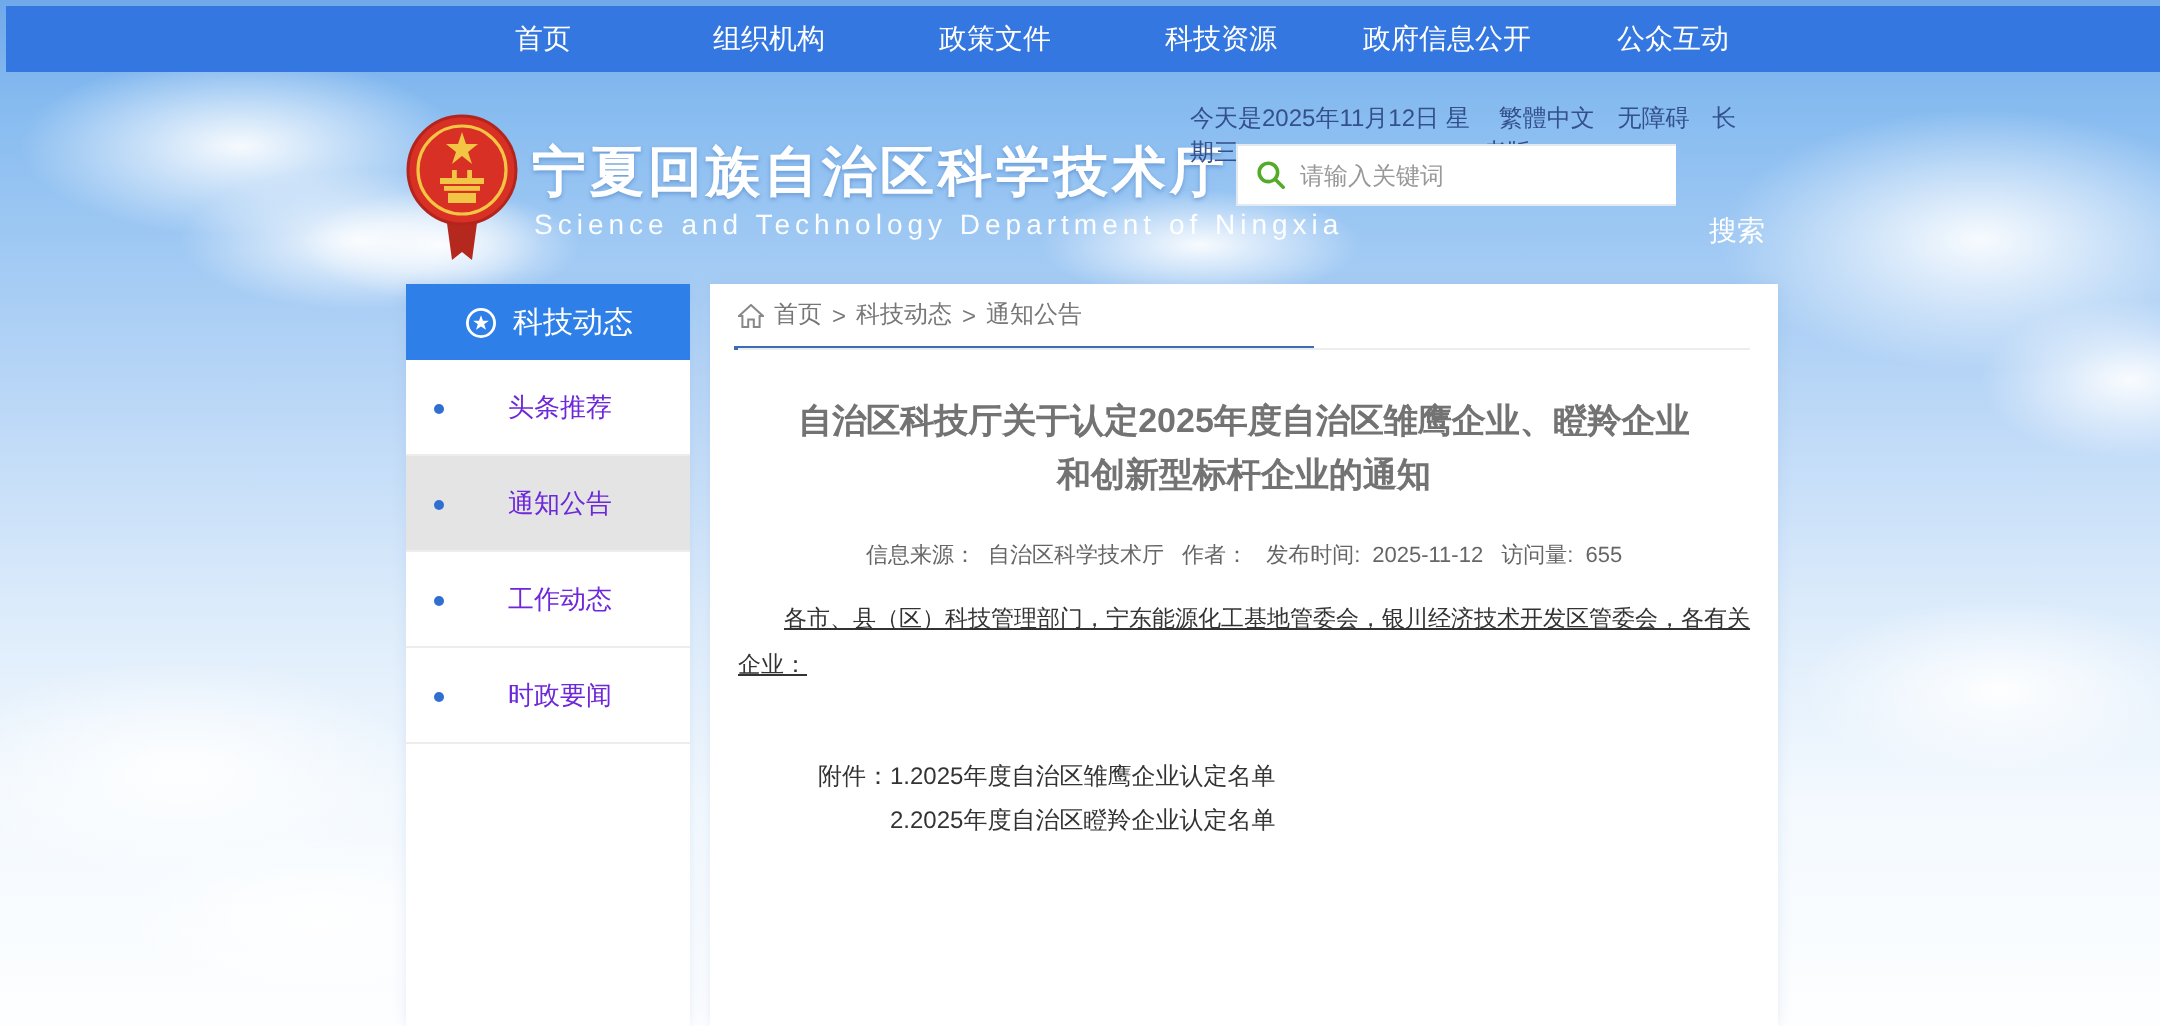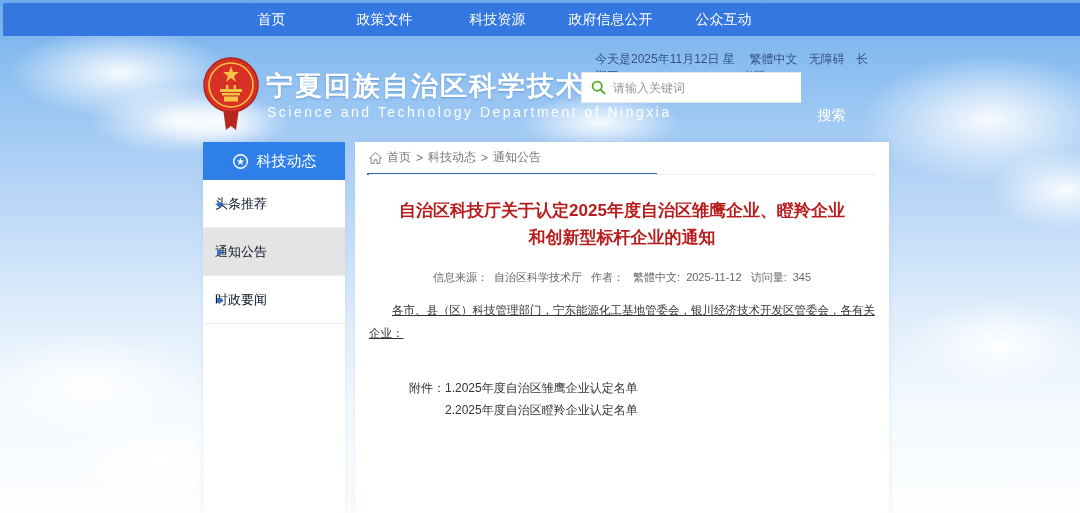--- a/index.html
+++ b/index.html
@@ -16,42 +16,42 @@
   .topnav .nav-item { width:113px; text-align:center; color:#fff; font-size:14px; cursor:pointer; line-height:33px; }
 
   
   .logo { position:absolute; left:202px; top:56px; width:58px; height:78px; }
   .site-title { position:absolute; left:266px; top:68px; color:#fff; font-size:27px; font-weight:bold; letter-spacing:2px; text-shadow:0 1px 2px rgba(30,80,160,.35); white-space:nowrap; }
   .site-sub { position:absolute; left:267px; top:104px; color:rgba(255,255,255,.96); font-size:14px; letter-spacing:2.5px; white-space:nowrap; }
 
   .hdr-meta { position:absolute; left:595px; top:51px; width:281px; display:flex; justify-content:space-between; font-size:12px; color:#34508c; }
   .hdr-meta .links span { margin-left:8px; cursor:pointer; }
 
-  .searchbar { position:absolute; left:581px; top:72px; width:281px; height:31px; display:flex; }
+  .searchbar { position:absolute; left:618px; top:72px; width:281px; height:31px; display:flex; }
   .search-input-wrap { flex:1; background:#fff; display:flex; align-items:center; padding-left:9px; border:1px solid #e4e9f0; border-right:none; }
   .search-input-wrap svg { flex:0 0 auto; }
   .search-input { border:none; outline:none; flex:1; margin-left:7px; font-size:12px; color:#333; background:transparent; height:100%; }
   .search-input::placeholder { color:#999; }
   .search-btn { width:61px; background:#62b42e; color:#fff; font-size:14px; border:none; cursor:pointer;margin-top:35px; }
 
   
   .sidebar { position:absolute; left:203px; top:142px; width:142px; height:371px; background:#fff; box-shadow:0 0 6px rgba(120,160,210,.18); }
   .side-hd { height:38px; background:#2e7fe8; color:#fff; font-size:15px; display:flex; align-items:center; justify-content:center; gap:8px; }
-  .side-item { position:relative; height:48px; line-height:48px; padding-left:12px; font-size:13px; color:#0f172a; border-bottom:1px solid #ededed; cursor:pointer; }
+  .side-item { position:relative; height:48px; line-height:48px; padding-left:12px; font-size:13px; color:#6d28d9; border-bottom:1px solid #ededed; cursor:pointer;text-align:center; }
   .side-item::before { content:""; position:absolute; left:14px; top:22px; width:5px; height:5px; border-radius:50%; background:#2e6fd0; }
   .side-item.active { background:#e4e4e4; }
 
   
   .main { position:absolute; left:355px; top:142px; width:534px; height:371px; background:#fff; box-shadow:0 0 6px rgba(120,160,210,.18); padding:0 14px; }
   .crumbs { display:flex; align-items:center; gap:5px; height:31px; font-size:12px; color:#777; }
   .crumbs .crumb { cursor:pointer; }
   .crumb-line { height:2px; background:#3c6cb5; width:290px; margin-left:-2px; }
   .crumb-line-rest { height:1px; background:#ededed; margin-top:-1px; }
 
-  .art-title { margin-top:22px; text-align:center; font-size:17px; font-weight:bold; color:#b91c1c; line-height:27px; }
+  .art-title { margin-top:22px; text-align:center; font-size:17px; font-weight:bold; color:#737373; line-height:27px; }
   .art-meta { margin-top:19px; text-align:center; font-size:11px; color:#666; }
   .art-meta span { margin:0 3px; }
 
   .art-body { margin-top:14px; font-size:11.5px; color:#333; line-height:23px;text-decoration:underline; }
   .art-body p { text-indent:2em; }
 
   .attach { margin-top:32px; margin-left:40px; font-size:12px; color:#333; line-height:22px; display:flex; }
   .attach-label { white-space:nowrap; }
   .attach-items div { cursor:pointer; }
 </style>
@@ -65,20 +65,21 @@
   <div class="cloud" style="left:150px;top:95px;width:140px;height:55px;"></div>
   <div class="cloud" style="left:520px;top:95px;width:160px;height:55px;"></div>
   <div class="cloud" style="left:860px;top:55px;width:260px;height:130px;"></div>
   <div class="cloud" style="left:990px;top:150px;width:150px;height:80px;"></div>
   <div class="cloud" style="left:-30px;top:330px;width:240px;height:110px;"></div>
   <div class="cloud" style="left:60px;top:415px;width:200px;height:90px;"></div>
   <div class="cloud" style="left:900px;top:300px;width:200px;height:90px;"></div>
 
   <div class="topnav">
     <div class="nav-item">首页</div>
+    <div class="nav-item">组织机构</div>
     <div class="nav-item">政策文件</div>
     <div class="nav-item">科技资源</div>
     <div class="nav-item">政府信息公开</div>
     <div class="nav-item">公众互动</div>
   </div>
 
   <div class="logo">
     <svg width="58" height="78" viewBox="0 0 58 78">
       <polygon points="21,52 37,52 34,74 29,70 24,74" fill="#b5281e"></polygon>
       <circle cx="29" cy="29" r="27" fill="#d93025" stroke="#b3251c" stroke-width="1.5"></circle>
@@ -117,20 +118,21 @@
   <div class="sidebar">
     <div class="side-hd">
       <svg width="17" height="17" viewBox="0 0 17 17">
         <circle cx="8.5" cy="8.5" r="6.8" fill="none" stroke="#fff" stroke-width="1.4"></circle>
         <polygon points="8.5,4.6 9.5,7.4 12.4,7.4 10.1,9.1 11,11.9 8.5,10.2 6,11.9 6.9,9.1 4.6,7.4 7.5,7.4" fill="#fff"></polygon>
       </svg>
       <span>科技动态</span>
     </div>
     <div class="side-item">头条推荐</div>
     <div class="side-item active">通知公告</div>
+    <div class="side-item">工作动态</div>
     <div class="side-item">时政要闻</div>
   </div>
 
   <div class="main">
     <div class="crumbs">
       <svg width="13" height="12" viewBox="0 0 13 12">
         <polygon points="6.5,0.5 12.5,6 10.8,6 10.8,11.5 7.9,11.5 7.9,7.8 5.1,7.8 5.1,11.5 2.2,11.5 2.2,6 0.5,6" fill="none" stroke="#888" stroke-width="1"></polygon>
       </svg>
       <span class="crumb">首页</span>
       <span>&gt;</span>
@@ -142,22 +144,22 @@
     <div class="crumb-line-rest"></div>
 
     <div class="art-title">
       <div>自治区科技厅关于认定2025年度自治区雏鹰企业、瞪羚企业</div>
       <div>和创新型标杆企业的通知</div>
     </div>
 
     <div class="art-meta">
       <span>信息来源：</span><span>自治区科学技术厅</span>
       <span>作者：</span>
-      <span>繁體中文:</span><span>2025-11-12</span>
-      <span>访问量:</span><span>345</span>
+      <span>发布时间:</span><span>2025-11-12</span>
+      <span>访问量:</span><span>655</span>
     </div>
 
     <div class="art-body">
       <p>各市、县（区）科技管理部门，宁东能源化工基地管委会，银川经济技术开发区管委会，各有关企业：</p>
     </div>
 
     <div class="attach">
       <div class="attach-label">附件：</div>
       <div class="attach-items">
         <div>1.2025年度自治区雏鹰企业认定名单</div>

